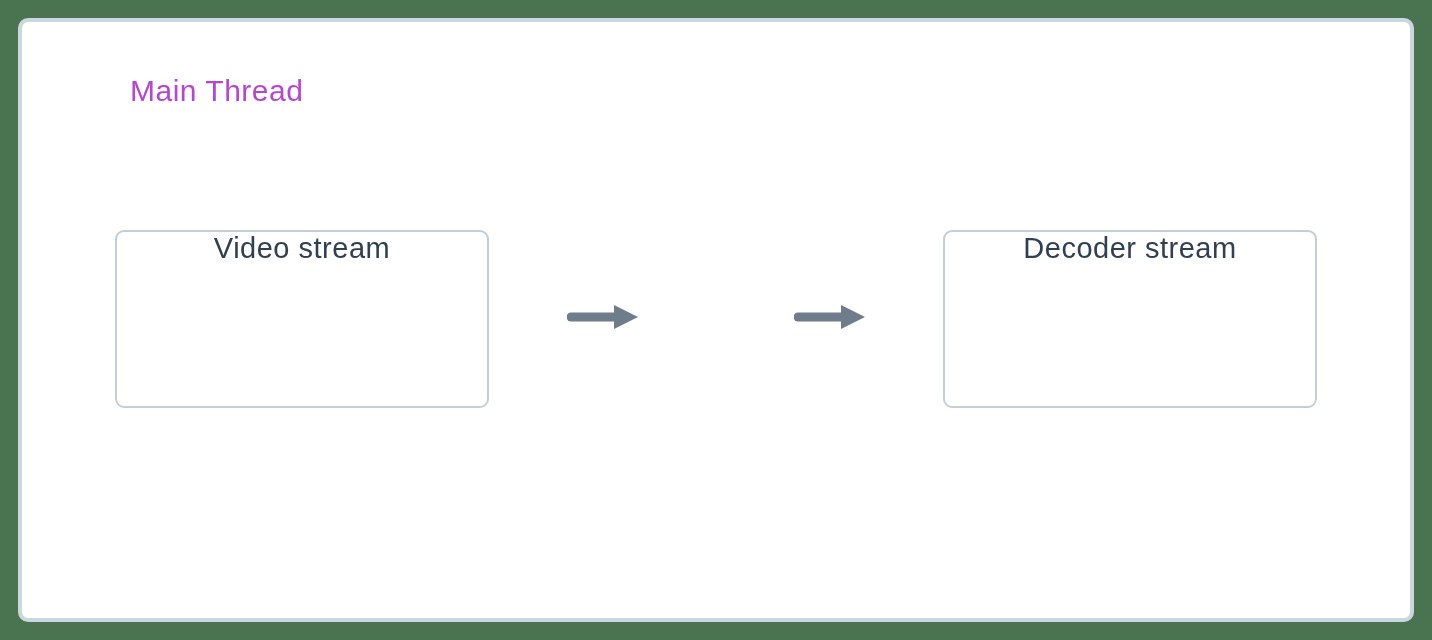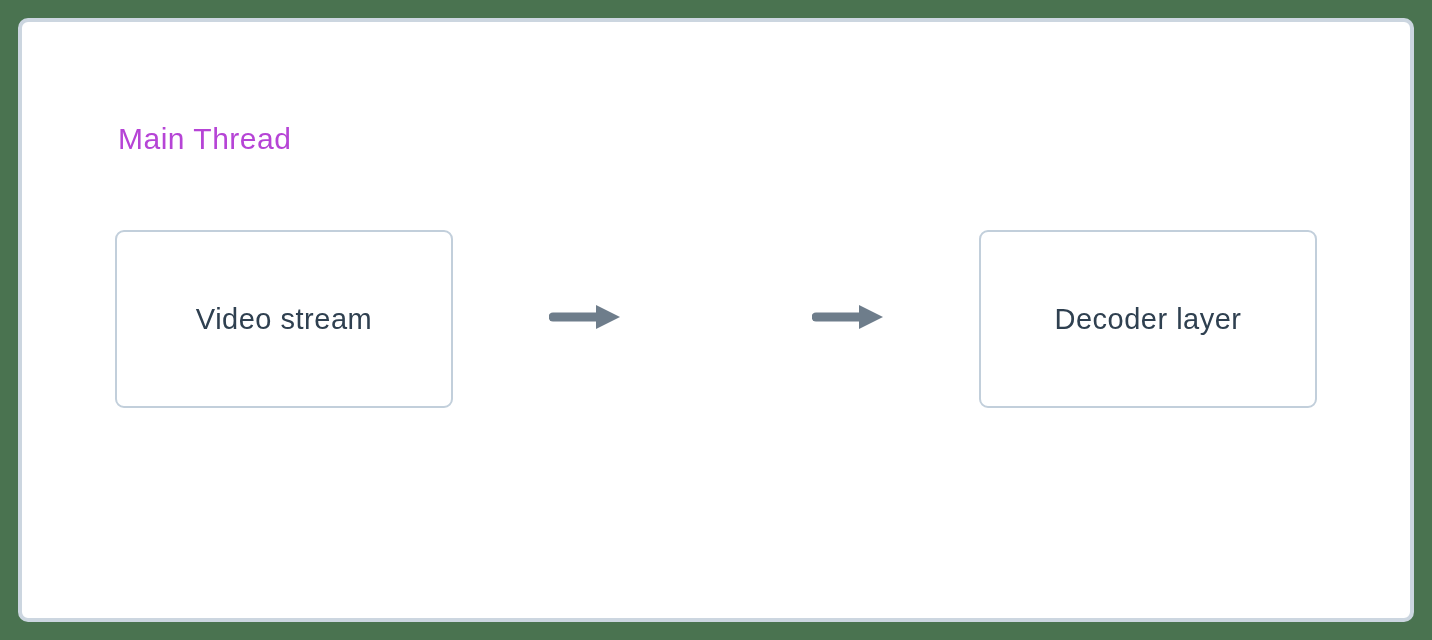--- a/index.html
+++ b/index.html
@@ -20,47 +20,46 @@
     top: 18px;
     right: 18px;
     bottom: 18px;
     background: var(--frame_fill, #ffffff);
     border: 4px solid var(--frame_border, #ccd6e0);
     border-radius: 10px;
     box-sizing: border-box;
   }
   .frame-label {
     position: absolute;
-    left: 118px;
+    left: 130px;
     top: 74px;
     font-size: 30px;
     letter-spacing: 0.5px;
     color: var(--frame_label, #b644d6);
     white-space: nowrap;
-    margin-top: 48px;
   }
   .flow {
     position: absolute;
     left: 115px;
     top: 230px;
     width: 1202px;
     height: 178px;
     display: flex;
     flex-direction: row;
     align-items: center;
   }
   .node {
-    width: 338px;
+    width: 374px;
     height: 178px;
     box-sizing: border-box;
     background: var(--frame_fill, #ffffff);
     border: 2px solid var(--node_border, #c2cfdb);
     border-radius: 9px;
     display: flex;
-    align-items: center;
+    align-items: flex-start;
     justify-content: center;
     flex: 0 0 auto;
   }
   .node-label {
     font-size: 29px;
     letter-spacing: 0.5px;
     color: var(--node_text, #2f4050);
     white-space: nowrap;
   }
   .connector {
@@ -98,17 +97,17 @@
     <div class="connector">
       <span>
         <svg width="72" height="30" viewBox="0 0 72 30" aria-hidden="true">
           <line x1="4" y1="15" x2="50" y2="15" stroke="currentColor" stroke-width="9" stroke-linecap="round"></line>
           <polygon points="47,3 71,15 47,27" fill="currentColor"></polygon>
         </svg>
       </span>
     </div>
 
     <div class="node">
-      <span class="node-label">Decoder layer</span>
+      <span class="node-label">Decoder stream</span>
     </div>
 
   </div>
 </div>
 
 </body></html>

